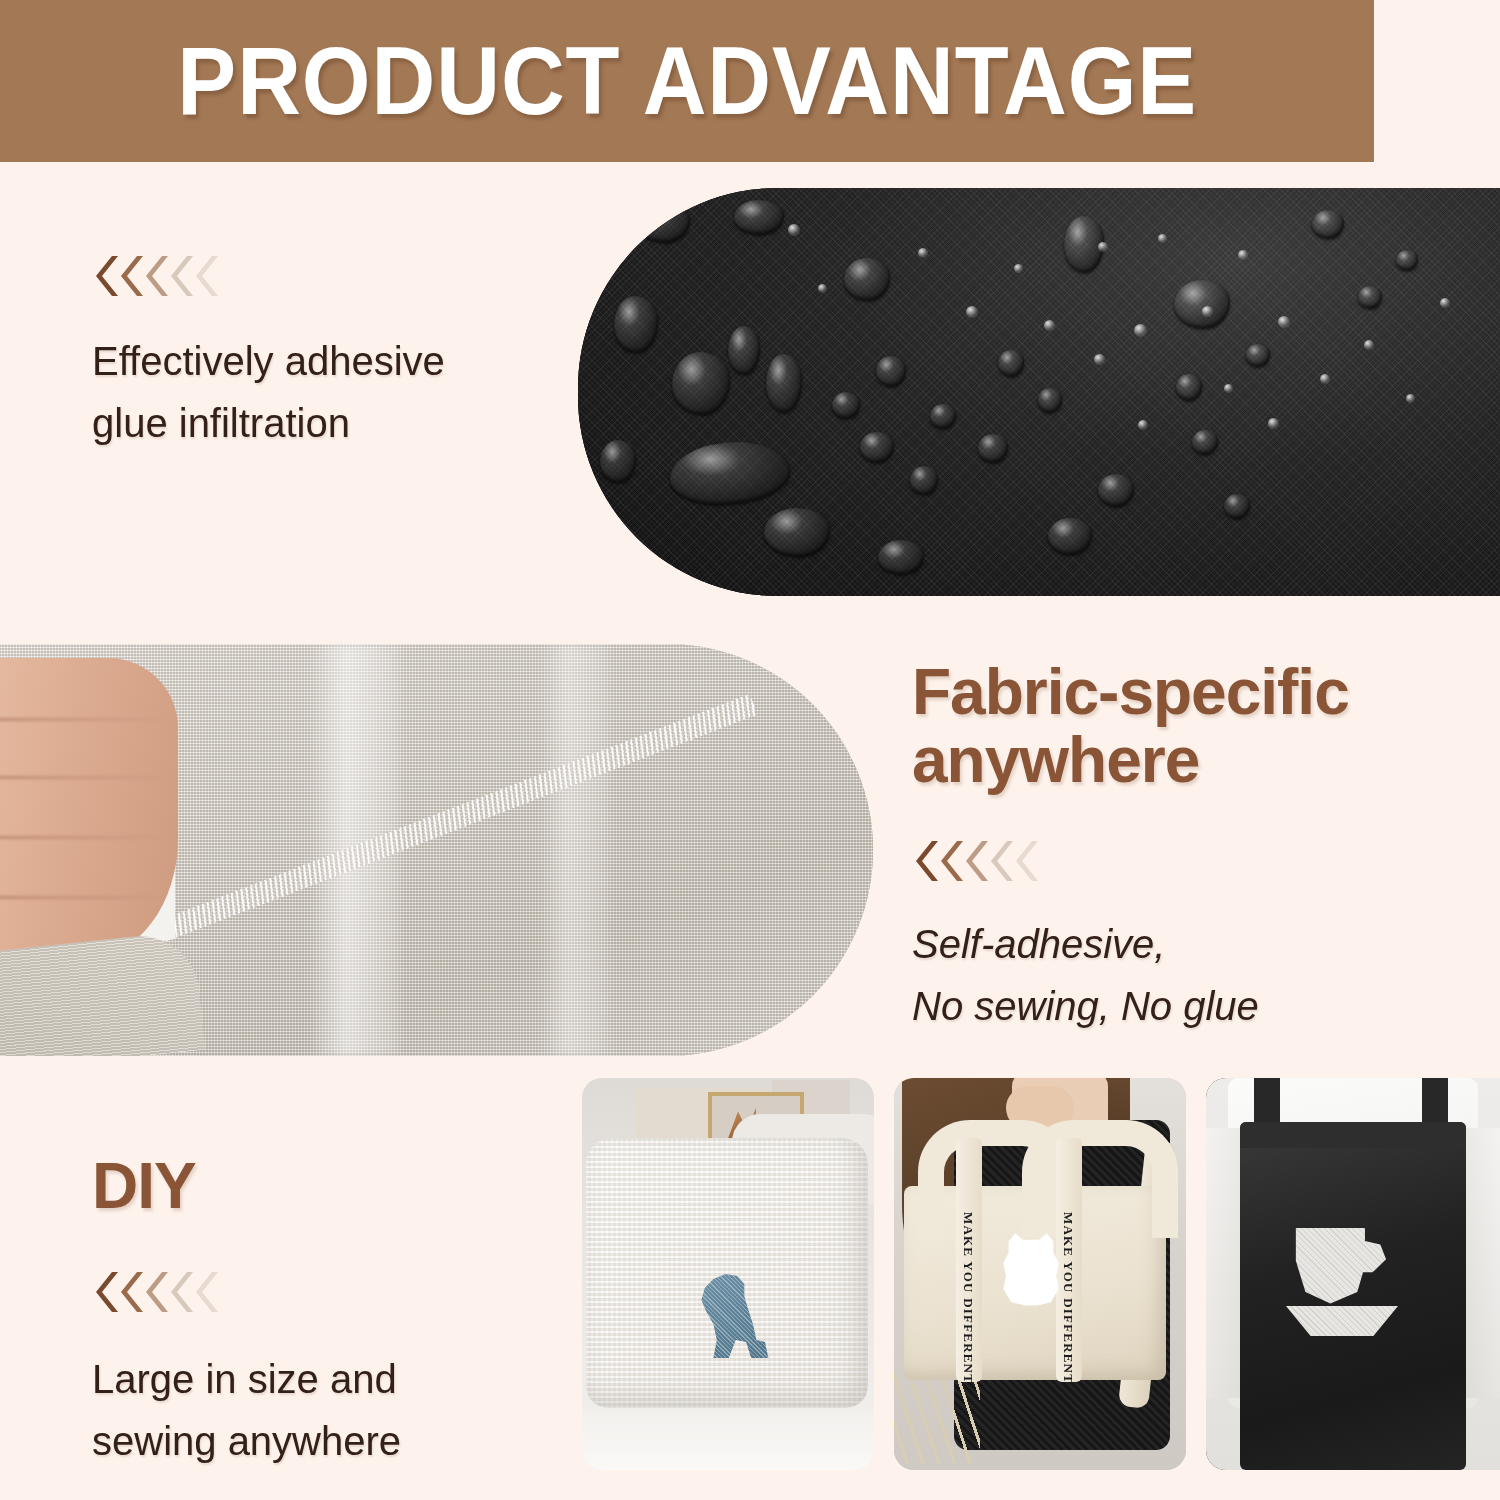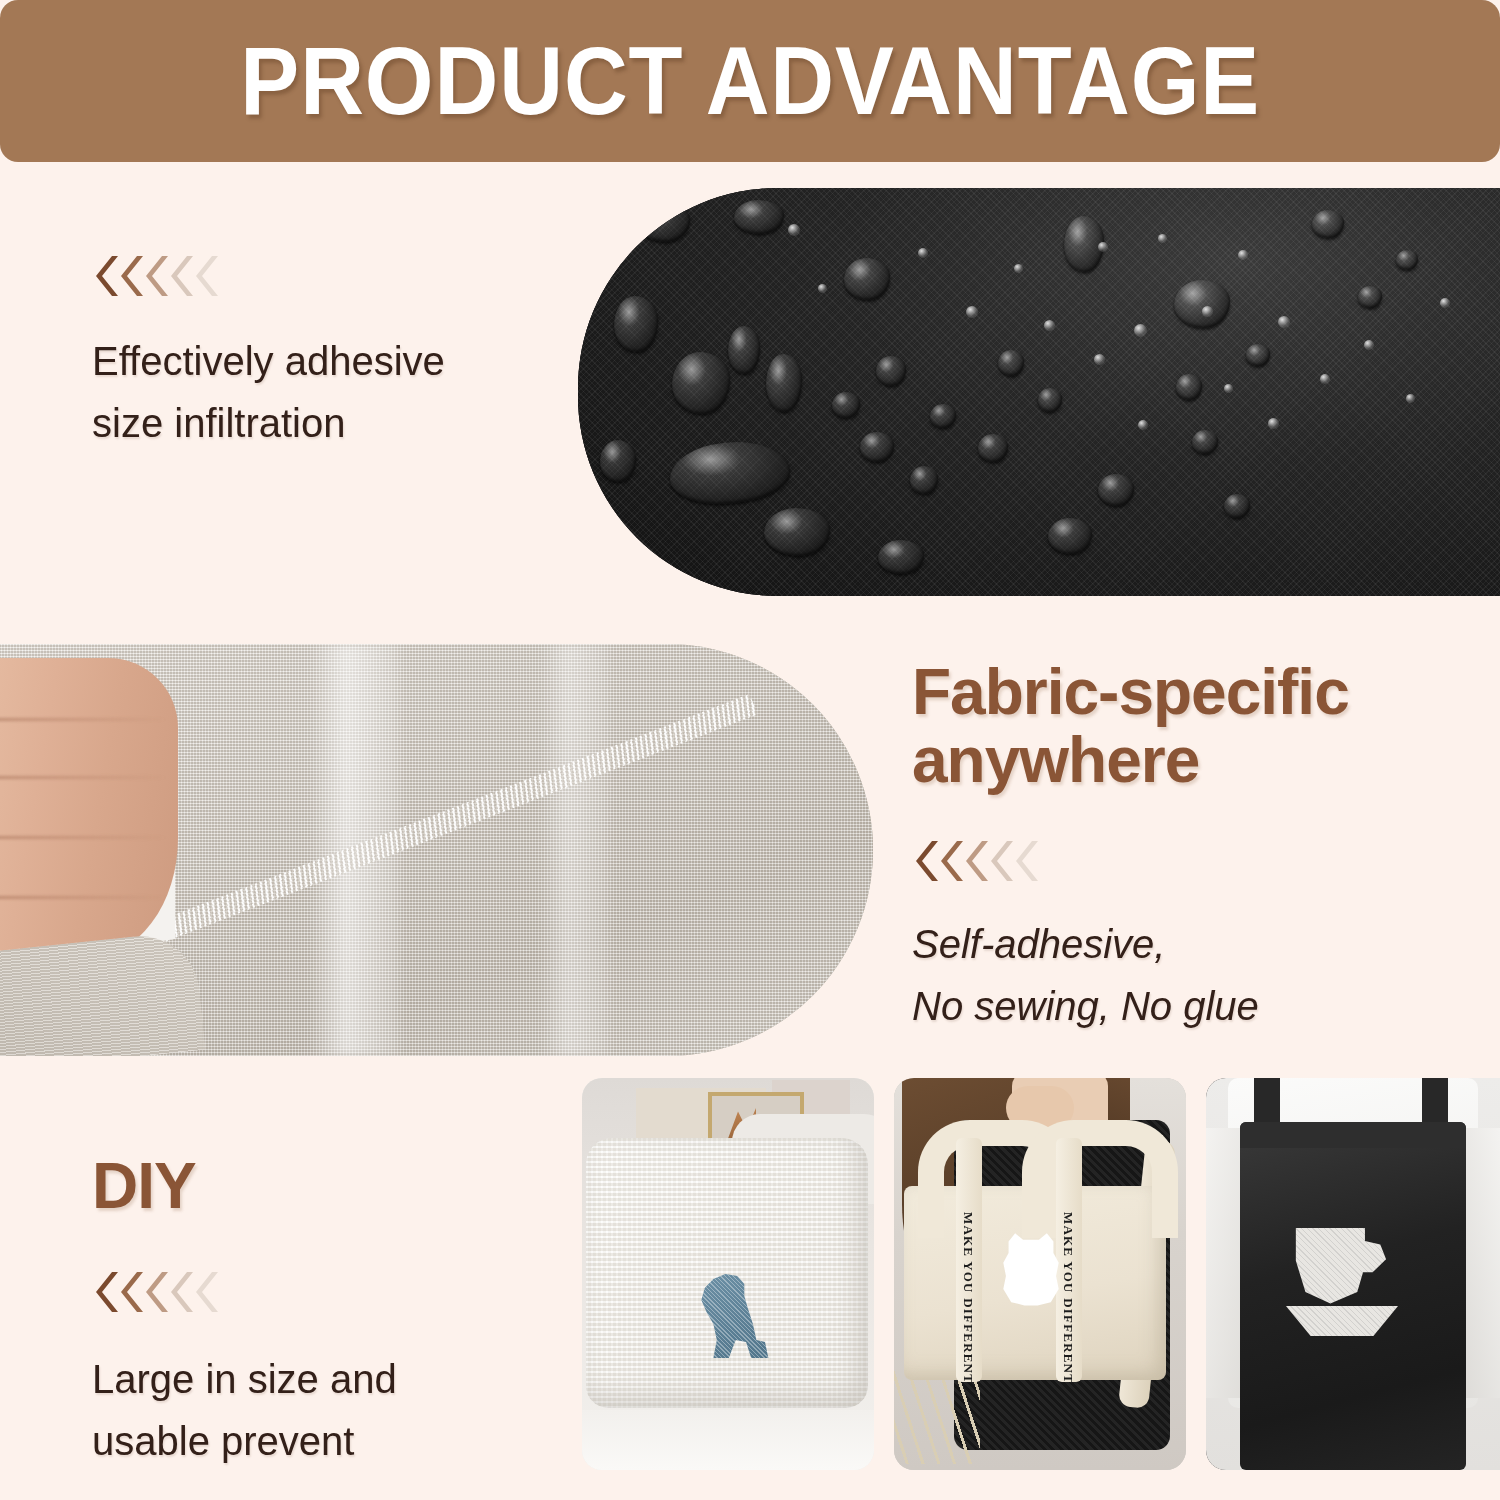--- a/index.html
+++ b/index.html
@@ -6,23 +6,23 @@
   body{
     width:1500px;height:1500px;
     background:#FDF2EC;
     font-family:"Liberation Sans", sans-serif;
     overflow:hidden;
     position:relative;
   }
 
   
   .header-banner{
-    position:absolute;left:0;top:0;width:1500px;height:162px;
+    position:absolute;left:0;top:0;width:1374px;height:162px;
     background:#A37855;
-    display:flex;align-items:center;justify-content:center;border-radius:18px;
+    display:flex;align-items:center;justify-content:center;
   }
   .header-title{
     color:#FFFFFF;
     font-family:"Liberation Sans Narrow","Liberation Sans",sans-serif;
     font-size:96px;
     font-weight:bold;
     letter-spacing:1px;
     transform:scaleX(0.92);
     text-shadow:3px 4px 4px rgba(90,55,30,0.35);
     line-height:1;
@@ -255,21 +255,21 @@
       </svg>
     <svg class="chev" viewBox="0 0 26 40">
         <polygon points="20,0 26,0 10,20 26,40 20,40 4,20" fill="#D9C8BC"></polygon>
       </svg>
     <svg class="chev" viewBox="0 0 26 40">
         <polygon points="20,0 26,0 10,20 26,40 20,40 4,20" fill="#E6DAD1"></polygon>
       </svg>
   </div>
   <div class="feature-desc" style="margin-top:34px;">
     <div>Effectively adhesive</div>
-    <div>size infiltration</div>
+    <div>glue infiltration</div>
   </div>
 </div>
 
 <div class="waterproof-panel">
   <div class="wp-fabric"></div>
   <div class="drop" style="left:60px;top:14px;width:52px;height:40px;"></div>
   <div class="drop" style="left:36px;top:108px;width:44px;height:56px;"></div>
   <div class="drop" style="left:94px;top:164px;width:58px;height:62px;"></div>
   <div class="drop" style="left:150px;top:138px;width:32px;height:48px;"></div>
   <div class="drop" style="left:22px;top:252px;width:36px;height:42px;"></div>
@@ -374,21 +374,21 @@
       </svg>
     <svg class="chev" viewBox="0 0 26 40">
         <polygon points="20,0 26,0 10,20 26,40 20,40 4,20" fill="#D9C8BC"></polygon>
       </svg>
     <svg class="chev" viewBox="0 0 26 40">
         <polygon points="20,0 26,0 10,20 26,40 20,40 4,20" fill="#E6DAD1"></polygon>
       </svg>
   </div>
   <div class="feature-desc" style="margin-top:36px;">
     <div>Large in size and</div>
-    <div>usable prevent</div>
+    <div>sewing anywhere</div>
   </div>
 </div>
 
 <div class="photo-row">
 
   <div class="photo-card card-pillow">
     <div class="pillow-bg"></div>
     <div class="pillow-wallart"></div>
     <div class="pillow-shelf">
       <div class="pillow-frame">

